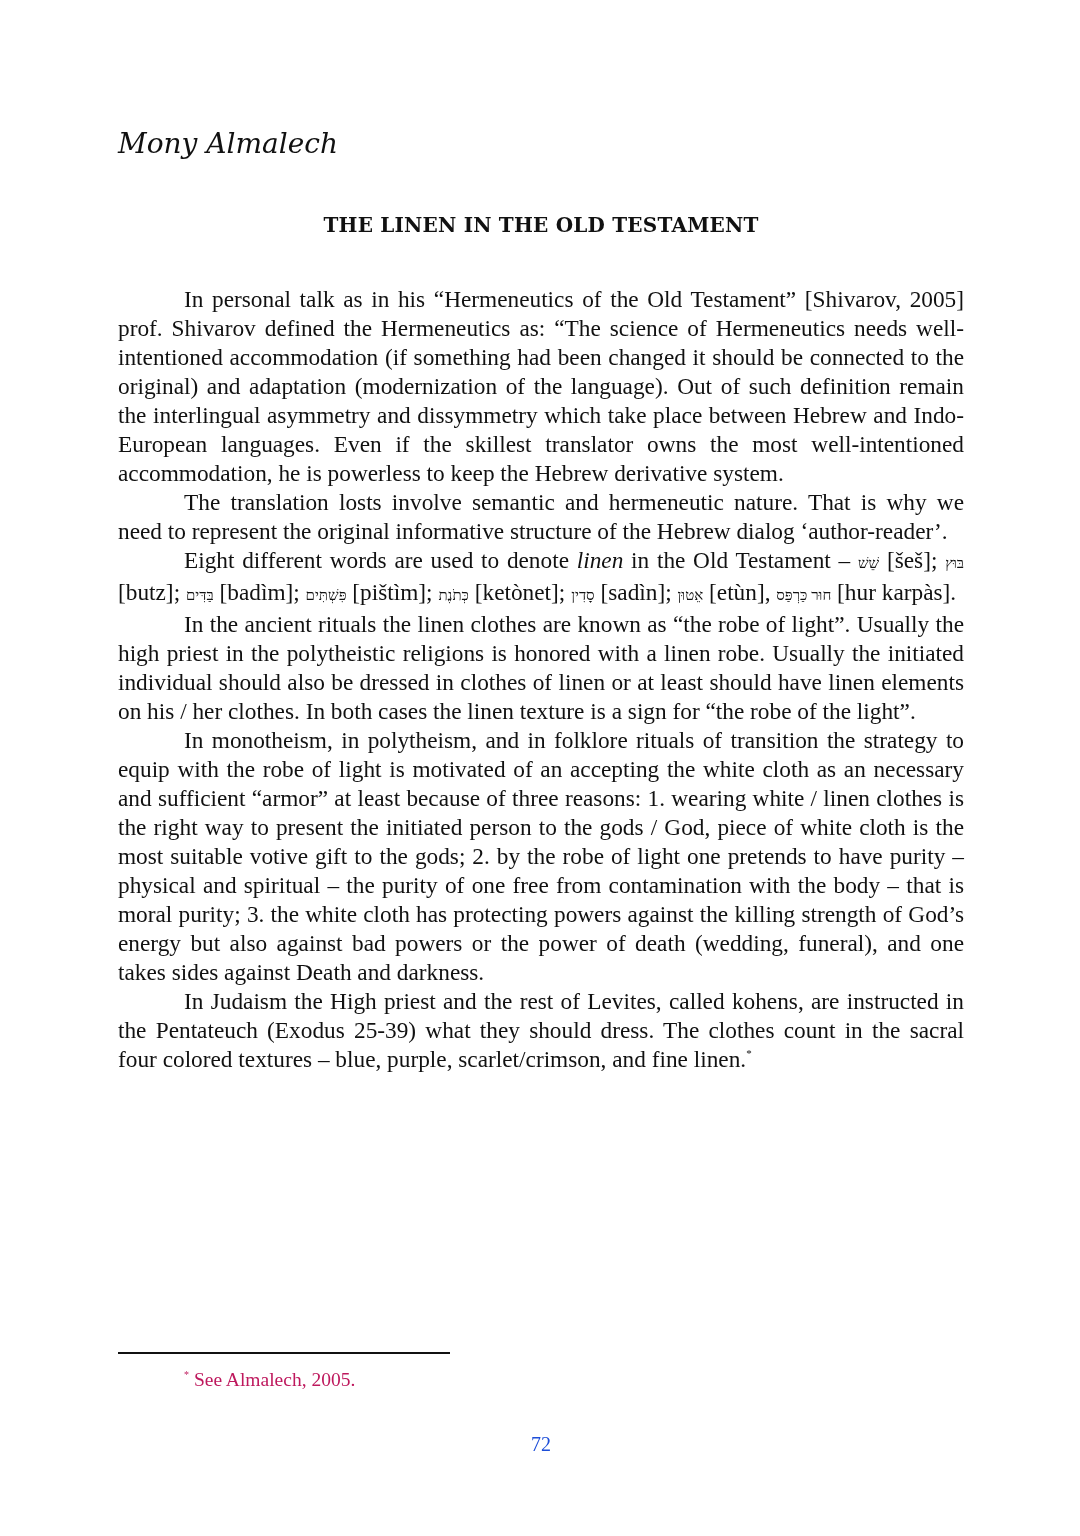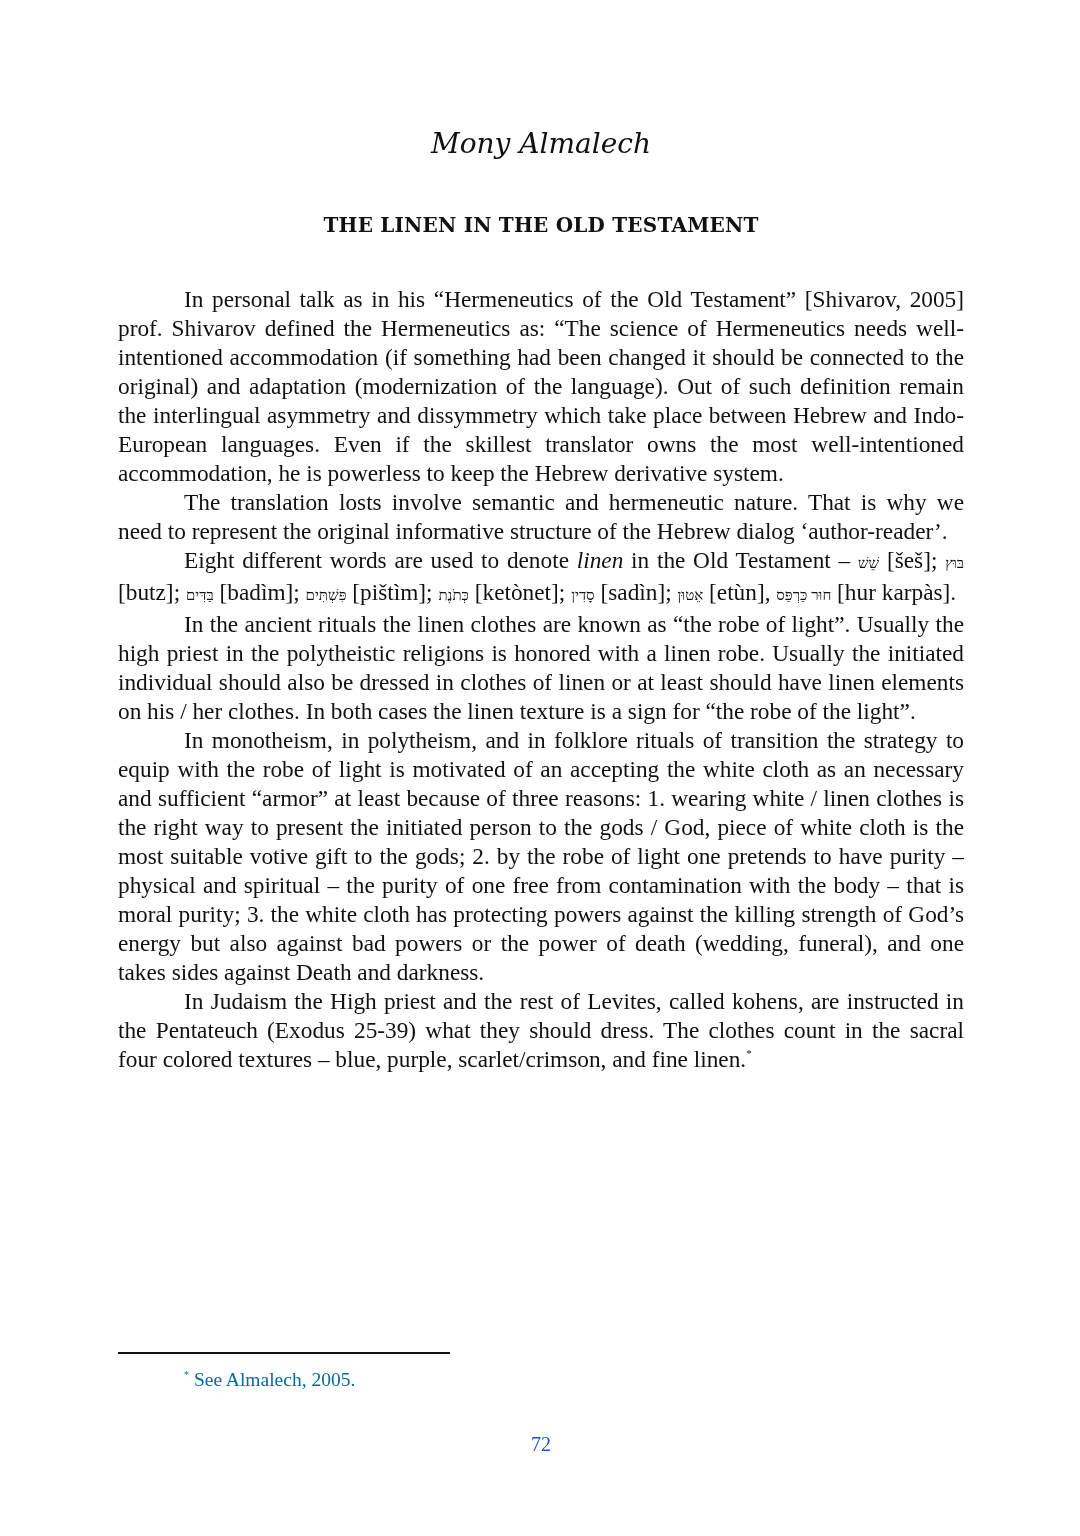--- a/index.html
+++ b/index.html
@@ -1,40 +1,40 @@
 <!DOCTYPE html>
 <html><head>
 <meta charset="utf-8">
 <style>
   html, body { margin: 0; padding: 0; background: #ffffff; }
   body { width: 1080px; height: 1536px; position: relative; overflow: hidden; color: #111; }
   .page { position: absolute; left: 118px; top: 0; width: 846px; }
   .author {
-    position: absolute; top: 124px; left: 0; width: 846px; text-align: center;
+    position: absolute; top: 124px; left: 0; width: 846px; 
     font-family: "DejaVu Serif", "Liberation Serif", serif; font-style: italic;
     font-size: 28px; line-height: 40px; color: #111;
   }
   .title {
     position: absolute; top: 205px; left: 0; width: 846px; text-align: center;
     font-family: "DejaVu Serif", "Liberation Serif", serif; font-weight: bold;
     font-size: 20px; line-height: 40px; letter-spacing: 0.2px; color: #111;
   }
   .body {
     position: absolute; top: 285px; left: 0; width: 846px;
     font-family: "Liberation Serif", serif; font-size: 23.3px; line-height: 29px;
     text-align: justify; color: #111;
   }
   .body p { margin: 0; text-indent: 66px; }
   .he { font-family: Liberation Serif, serif; font-size: 15px; direction: rtl; unicode-bidi: isolate; }
   .it { font-style: italic; }
   sup { font-size: 11px; vertical-align: 10px; line-height: 0; }
   .fn-rule { position: absolute; top: 1352px; left: 0; width: 332px; height: 2px; background: #111; }
   .footnote {
     position: absolute; top: 1367px; left: 66px;
-    font-family: "Liberation Serif", serif; font-size: 19.5px; line-height: 26px; color: #0369a1;
+    font-family: "Liberation Serif", serif; font-size: 19.5px; line-height: 26px; color: #be185d;
   }
   .footnote sup { font-size: 10px; vertical-align: 8px; }
   .page-number {
     position: absolute; top: 1431px; left: 0; width: 846px; text-align: center;
     font-family: "Liberation Serif", serif; font-size: 20px; line-height: 26px; color: #1d4ed8;
   }
 </style>
 </head>
 <body>
 

